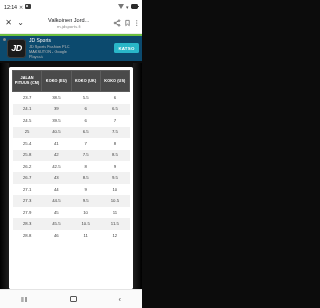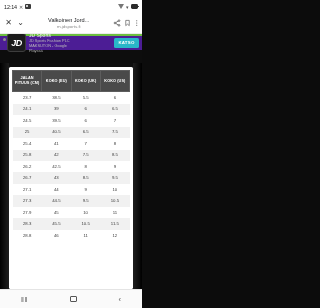--- a/index.html
+++ b/index.html
@@ -92,22 +92,22 @@
     background:#0d0d0d;
     overflow:hidden;
   }
   .greenline {
     height:1.6px; width:100%;
     background:#6cbf3f;
   }
 
   
   .ad {
-    height:14px;
-    background:#4c1d95;
+    height:25px;
+    background:#0c4a6e;
     display:flex; align-items:center;
     padding:0 3px 0 2px;
     gap:3px;
     position:relative;
   }
   .ad-dot {
     position:absolute; left:3px; top:2.5px;
     width:3px; height:3px; border-radius:50%;
     background:#8d8d8d;
   }

